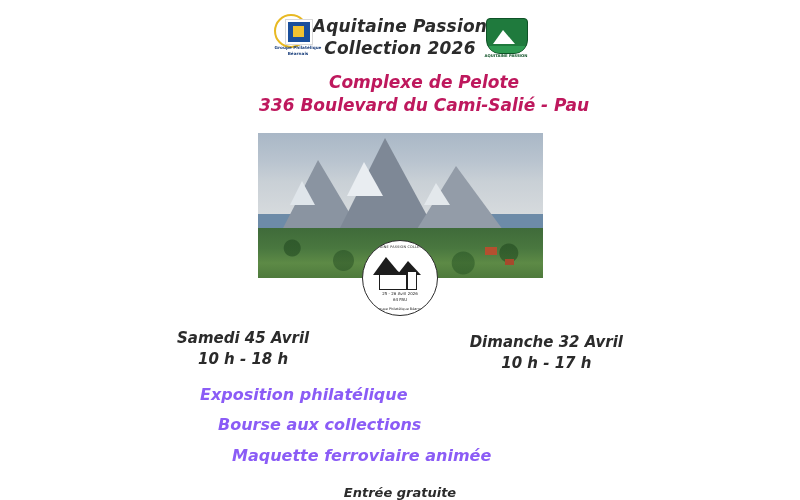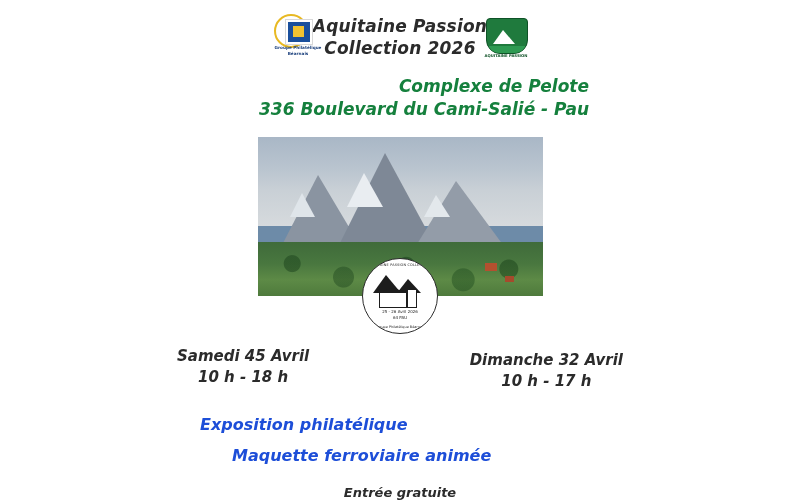--- a/index.html
+++ b/index.html
@@ -55,24 +55,24 @@
     font-weight: bold;
     color: #2b2b2b;
     line-height: 1.28;
     font-size: 17px;
     letter-spacing: 0.2px;
     margin-top: 4px;
   }
 
   
   .venue {
-    text-align: right;
+    text-align: center;
     font-style: italic;
     font-weight: bold;
-    color: #15803d;
+    color: #be185d;
     font-size: 17px;
     line-height: 1.35;
     margin-top: 8px;
     margin-left: 48px;
   }
 
   
   .photo-wrap {
     position: relative;
     margin-top: 16px;
@@ -283,24 +283,24 @@
   }
   .day {
     text-align: center;
     line-height: 1.4;
   }
   .day-left { transform: translateX(-8px); }
   .day-right { transform: translateX(8px) translateY(4px); }
 
   
   .activities {
-    margin-top: 22px;
+    margin-top: 10px;
     font-style: italic;
     font-weight: bold;
-    color: #1d4ed8;
+    color: #8b5cf6;
     font-size: 16px;
     line-height: 1.9;
     width: 420px;
   }
   .act-1 { text-align: left;  padding-left: 10px; }
   .act-2 { text-align: left;  padding-left: 28px; }
   .act-3 { text-align: left;  padding-left: 42px; }
 
   .free {
     margin-top: 14px;
@@ -446,18 +446,19 @@
       <div>10 h - 18 h</div>
     </div>
     <div class="day day-right">
       <div>Dimanche 32 Avril</div>
       <div>10 h - 17 h</div>
     </div>
   </div>
 
   <div class="activities">
     <div class="act-1">Exposition philatélique</div>
+    <div class="act-2">Bourse aux collections</div>
     <div class="act-3">Maquette ferroviaire animée</div>
   </div>
 
   <div class="free">Entrée gratuite</div>
 
 </div>
 
 </body></html>

